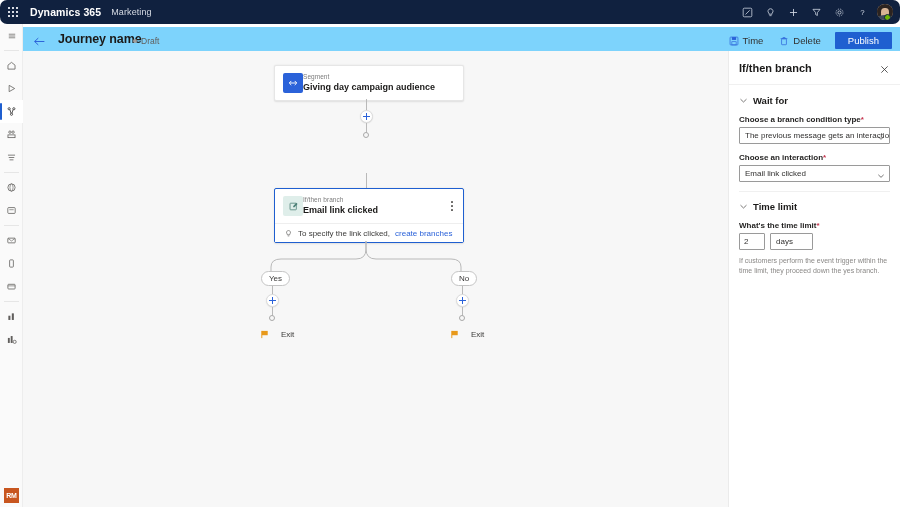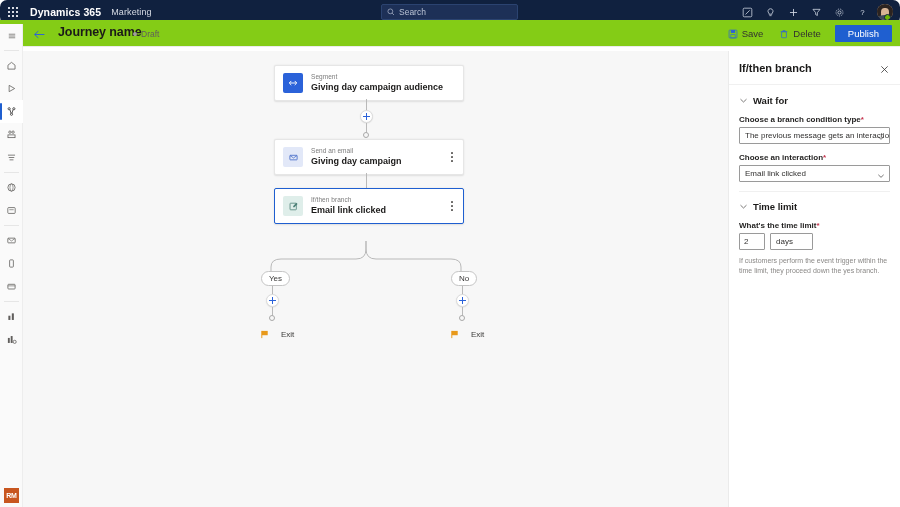--- a/index.html
+++ b/index.html
@@ -52,22 +52,22 @@
   .avatar .hair3 { position:absolute; right:0; top:4px; width:4px; height:12px; background:#2b2320; border-radius:40%; }
   .avatar .face { position:absolute; left:4px; top:4px; width:8px; height:9px; background:#d8b495; border-radius:45%; }
   .avatar .body { position:absolute; left:1px; bottom:0; width:14px; height:5px; background:#3d4a5c; border-radius:50% 50% 0 0;}
   .presence {
     position: absolute; right: 2px; bottom: -1px; width: 7px; height: 7px;
     background: #6bb700; border: 1.2px solid #10213f; border-radius: 50%;
   }
 
   
   .cmdbar {
-    position: absolute; top: 20px; left: 0; width: 900px; height: 27px;
-    background: #84cc16; border-bottom: 1px solid #ebebeb; text-align: center;
+    position: absolute; top: 27px; left: 0; width: 900px; height: 27px;
+    background: #7dd3fc; border-bottom: 1px solid #ebebeb; text-align: center;
   }
   .hamburger {
     position:absolute; left:0; top:0; width: 26px; height: 27px;
     display:flex; align-items:center; justify-content:center; cursor:pointer;
   }
   .backbtn {
     position: absolute; left: 31px; top: 6px; width: 16px; height: 16px;
     display: flex; align-items: center; justify-content: center; cursor: pointer;
   }
   .jtitle {
@@ -121,21 +121,21 @@
     border-radius: 2px; box-shadow: 0 .6px 1.8px rgba(0,0,0,.10);
   }
   .node-row { display: flex; align-items: center; height: 34px; padding: 0 8px; }
   .node-ico {
     width: 20px; height: 20px; border-radius: 2px; flex: none;
     display: flex; align-items: center; justify-content: center;
   }
   .ico-segment { background: #2b62d9; }
   .ico-email { background: #e2e8f8; }
   .ico-branch { background: #dfeeea; }
-  .node-texts { margin-left: 8px; line-height: 1.15; }
+  .node-texts { margin-left: 0; line-height: 1.15; }
   .node-kind { font-size: 6.5px; color: #7b7b7b; letter-spacing: .05px; }
   .node-title { font-size: 9px; font-weight: bold; color: #1b1a19; margin-top: 1.5px; }
   .node-menu {
     position: absolute; right: 6px; top: 11px; width: 10px; height: 12px;
     display: flex; flex-direction: column; align-items: center; justify-content: center;
     gap: 2px; cursor: pointer;
   }
   .node-menu i { width: 1.7px; height: 1.7px; border-radius: 50%; background: #605e5c; display:block; }
   .node.selected { border: 1.6px solid #1f5fd0; }
   .hintrow {
@@ -234,27 +234,20 @@
           <i></i>
           <i></i>
           <i></i>
           <i></i>
           <i></i>
         </div>
     </div>
     <div class="brand">Dynamics 365</div>
     <div class="app-name">Marketing</div>
 
-    <div class="searchwrap">
-      <svg width="8" height="8" viewBox="0 0 12 12">
-        <circle cx="5" cy="5" r="3.6" fill="none" stroke="#b9c3d4" stroke-width="1"></circle>
-        <line x1="7.6" y1="7.6" x2="10.5" y2="10.5" stroke="#b9c3d4" stroke-width="1"></line>
-      </svg>
-      <span class="search-ph">Search</span>
-    </div>
 
     <div class="suite-icons">
       <div class="sib">
         <svg width="11" height="11" viewBox="0 0 14 14">
           <rect x="1.5" y="1.5" width="11" height="11" rx="1.5" fill="none" stroke="#cfd6e2" stroke-width="1"></rect>
           <line x1="4.5" y1="9.5" x2="9.8" y2="4.2" stroke="#cfd6e2" stroke-width="1"></line>
         </svg>
       </div>
       <div class="sib">
         <svg width="11" height="11" viewBox="0 0 14 14">
@@ -315,21 +308,21 @@
       <div class="status-text">Draft</div>
     </div>
 
     <div class="cmd-right">
       <div class="cmd-btn">
         <svg width="10" height="10" viewBox="0 0 14 14">
           <rect x="1.5" y="1.5" width="11" height="11" rx="1" fill="none" stroke="#2b62d9" stroke-width="1"></rect>
           <rect x="4" y="1.5" width="6" height="4" fill="#2b62d9"></rect>
           <rect x="4" y="8" width="6" height="4.5" fill="none" stroke="#2b62d9" stroke-width=".9"></rect>
         </svg>
-        <span>Save</span>
+        <span>Time</span>
       </div>
       <div class="cmd-btn">
         <svg width="10" height="10" viewBox="0 0 14 14">
           <rect x="3.6" y="4" width="6.8" height="8.2" rx=".8" fill="none" stroke="#2b62d9" stroke-width="1"></rect>
           <line x1="2.3" y1="3.6" x2="11.7" y2="3.6" stroke="#2b62d9" stroke-width="1"></line>
           <path d="M5.5 3.5V2.2h3v1.3" fill="none" stroke="#2b62d9" stroke-width="1"></path>
         </svg>
         <span>Delete</span>
       </div>
       <div class="publish">Publish</div>
@@ -442,39 +435,20 @@
           <div class="node-title">Giving day campaign audience</div>
         </div>
       </div>
     </div>
 
     <div class="vline" style="left:343px; top:48px; height:18px;"></div>
     <div class="plusbtn" style="left:337px; top:59px;"></div>
     <div class="vline" style="left:343px; top:72px; height:11px;"></div>
     <div class="dot-open" style="left:340px; top:81px;"></div>
 
-    <div class="node" style="left:251px; top:88px; width:190px;">
-      <div class="node-row">
-        <div class="node-ico ico-email">
-          <svg width="11" height="11" viewBox="0 0 14 14">
-            <rect x="2.4" y="4.2" width="9.2" height="5.8" rx=".6" fill="none" stroke="#3a62c4" stroke-width="1"></rect>
-            <polyline points="2.7,4.6 7,7.6 11.3,4.6" fill="none" stroke="#3a62c4" stroke-width=".9"></polyline>
-          </svg>
-        </div>
-        <div class="node-texts">
-          <div class="node-kind">Send an email</div>
-          <div class="node-title">Giving day campaign</div>
-        </div>
-      </div>
-      <div class="node-menu">
-          <i></i>
-          <i></i>
-          <i></i>
-        </div>
-    </div>
 
     <div class="vline" style="left:343px; top:122px; height:15px;"></div>
 
     <div class="node selected" style="left:251px; top:137px; width:190px;">
       <div class="node-row">
         <div class="node-ico ico-branch">
           <svg width="11" height="11" viewBox="0 0 14 14">
             <rect x="2.6" y="2.8" width="8" height="8.4" rx=".8" fill="none" stroke="#4c8077" stroke-width="1"></rect>
             <path d="M10.6 2.2l1.6 1.6-4 4-1.7.2.2-1.7z" fill="#4c8077"></path>
           </svg>
@@ -482,20 +456,28 @@
         <div class="node-texts">
           <div class="node-kind">If/then branch</div>
           <div class="node-title">Email link clicked</div>
         </div>
       </div>
       <div class="node-menu">
           <i></i>
           <i></i>
           <i></i>
         </div>
+      <div class="hintrow">
+        <svg width="9" height="9" viewBox="0 0 14 14">
+          <path d="M7 2.4a3 3 0 0 0-1.9 5.4v1.2h3.8V7.8A3 3 0 0 0 7 2.4z" fill="none" stroke="#605e5c" stroke-width="1"></path>
+          <line x1="5.8" y1="10.8" x2="8.2" y2="10.8" stroke="#605e5c" stroke-width="1"></line>
+        </svg>
+        <span class="hinttext">To specify the link clicked,</span>
+        <span class="hintlink">create branches</span>
+      </div>
     </div>
 
     <svg style="position:absolute; left:196px; top:190px;" width="300" height="45">
       <path d="M147 0 L147 8 Q147 18 137 18 L62 18 Q52 18 52 26 L52 36" fill="none" stroke="#b9b9b9" stroke-width="1"></path>
       <path d="M147 0 L147 8 Q147 18 157 18 L232 18 Q242 18 242 26 L242 36" fill="none" stroke="#b9b9b9" stroke-width="1"></path>
     </svg>
 
     <div class="pill" style="left:238px; top:220px;">Yes</div>
     <div class="vline" style="left:249px; top:235px; height:11px;"></div>
     <div class="plusbtn" style="left:243px; top:243px;"></div>

